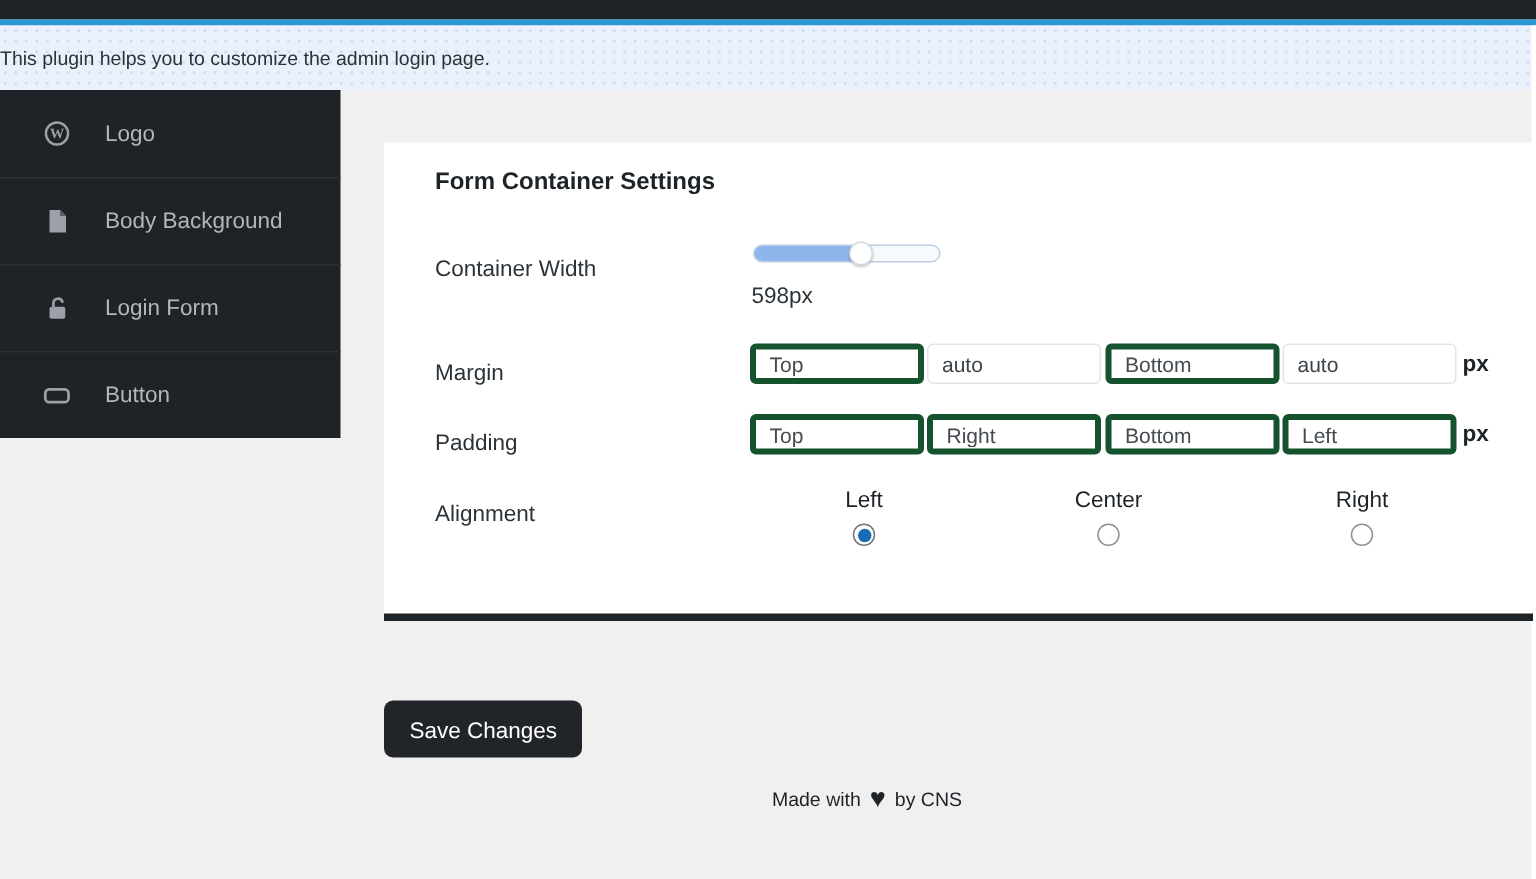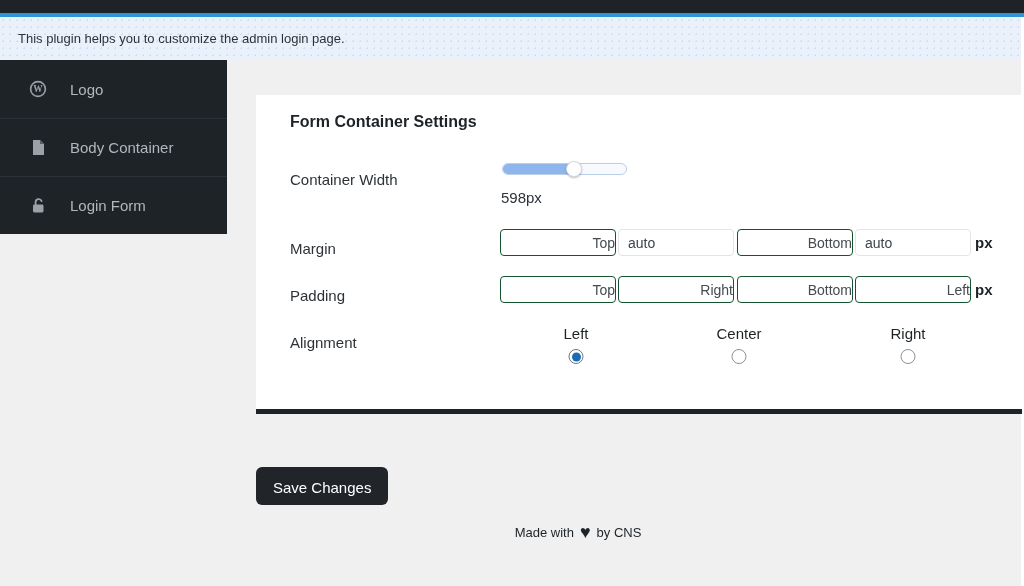--- a/index.html
+++ b/index.html
@@ -11,21 +11,21 @@
     color:#1d2327;
   }
   
   .topbar { position:absolute; left:0; top:0; width:1024px; height:13px; background:#1d2327; }
   .topline { position:absolute; left:0; top:13px; width:1024px; height:4px; background:#2b96d5; }
   .notice {
     position:absolute; left:0; top:17px; width:1024px; height:43px;
     background:#eaf1fb;
     background-image: radial-gradient(#d2dff2 1px, transparent 1px);
     background-size:7px 7px;
-    display:flex; align-items:center; padding-left:18px;
+    display:flex; align-items:center; 
     font-size:13px; color:#2c3338;
   }
   .right-gutter { position:absolute; right:0; top:17px; width:3px; height:569px; background:#ffffff; }
 
   
   .sidebar { position:absolute; left:0; top:60px; width:227px; background:#1d2327; }
   .sb-item {
     position:relative; height:58px; display:flex; align-items:center;
     padding-left:29px; cursor:pointer;
     color:#b2b7bc; font-size:15px;
@@ -68,21 +68,21 @@
     transform:translateX(-50%); cursor:pointer;
   }
   .slider-value { position:absolute; left:245px; top:94px; font-size:15px; color:#2c3338; }
 
   
   .tb-input {
     position:absolute; width:116px; height:27px; border-radius:4px;
     font-family:"Liberation Sans", sans-serif; font-size:14px; color:#3c434a;
     padding:0 0 0 9px; outline:none; background:#ffffff;
   }
-  .tb-input.named { border:1px solid #14532d;text-align:right; }
+  .tb-input.named { border:4px solid #14532d; }
   .tb-input.light { border:1px solid #e2e5e8; }
   .tb-input::placeholder { color:#454b50; opacity:1; }
   .col-1 { left:244px; } .col-2 { left:362px; } .col-3 { left:481px; } .col-4 { left:599px; }
   .row-margin  { top:134px; }
   .row-padding { top:181px; }
   .px-label { position:absolute; left:719px; font-size:15px; font-weight:700; color:#1d2327; }
 
   
   .align-option {
     position:absolute; top:230px; transform:translateX(-50%);
@@ -135,36 +135,44 @@
     <span>Logo</span>
   </div>
 
   <div class="sb-item">
     <span class="sb-icon">
       <svg width="16" height="17" viewBox="0 0 16 17">
         <path class="fill" d="M3 1 h7 l4 4 v11 h-11 z"></path>
         <path d="M10 1 l4 4 h-4 z" fill="#585f66"></path>
       </svg>
     </span>
-    <span>Body Container</span>
+    <span>Body Background</span>
   </div>
 
 
   <div class="sb-item">
     <span class="sb-icon">
       <svg width="16" height="17" viewBox="0 0 16 17">
         <rect class="fill" x="3" y="7.5" width="10.5" height="8" rx="1.4"></rect>
         <path class="stroke" d="M5.6 7.2 V5.2 a3.1 3.1 0 0 1 6 -1.1"></path>
       </svg>
     </span>
     <span>Login Form</span>
   </div>
 
 
 
+  <div class="sb-item">
+    <span class="sb-icon">
+      <svg width="18" height="12" viewBox="0 0 18 12">
+        <rect class="stroke" x="1.2" y="1.6" width="15.5" height="8.5" rx="2.6"></rect>
+      </svg>
+    </span>
+    <span>Button</span>
+  </div>
 
 </div>
 
 <div class="panel">
   <div class="panel-title">Form Container Settings</div>
 
   <div class="row-label" style="top:76px;">Container Width</div>
   <div class="slider-track">
     <div class="slider-fill" style="width: 58%;"></div>
     <div class="slider-thumb" style="left: 58%;"></div>

